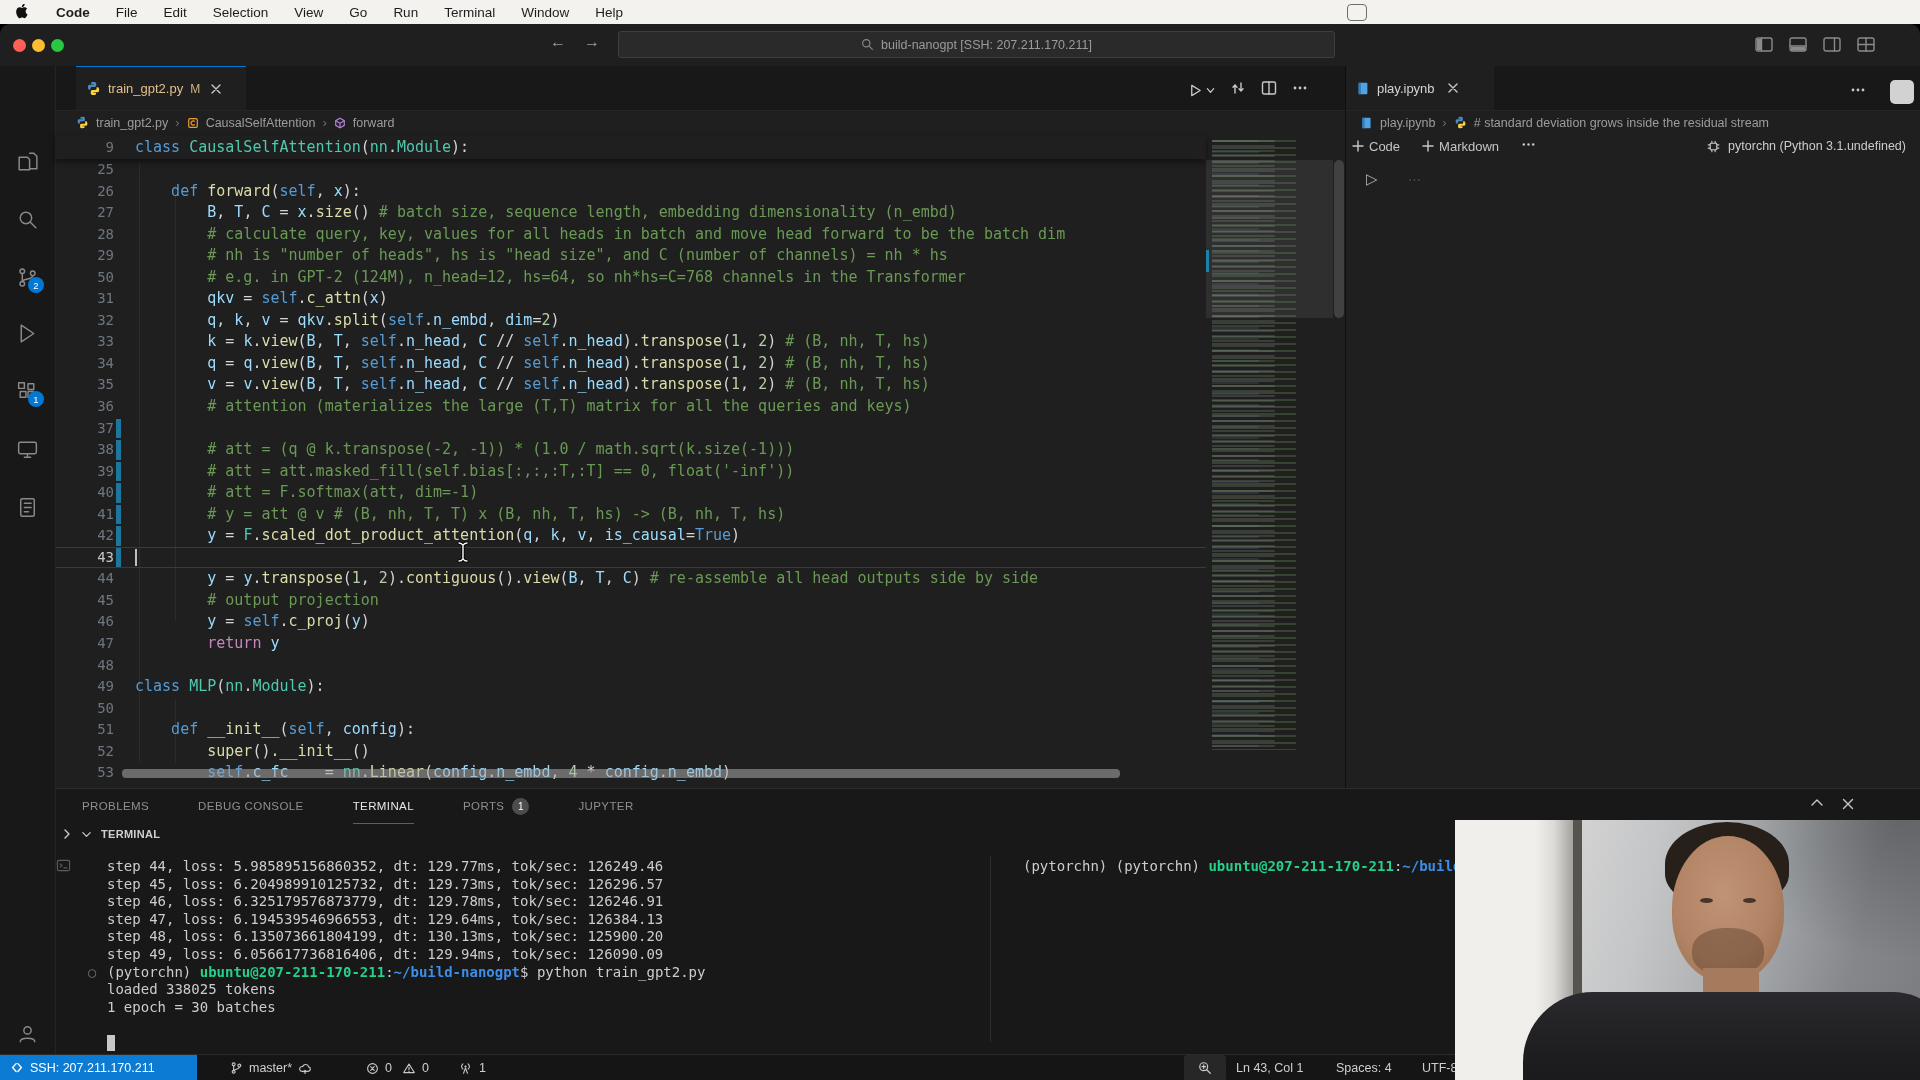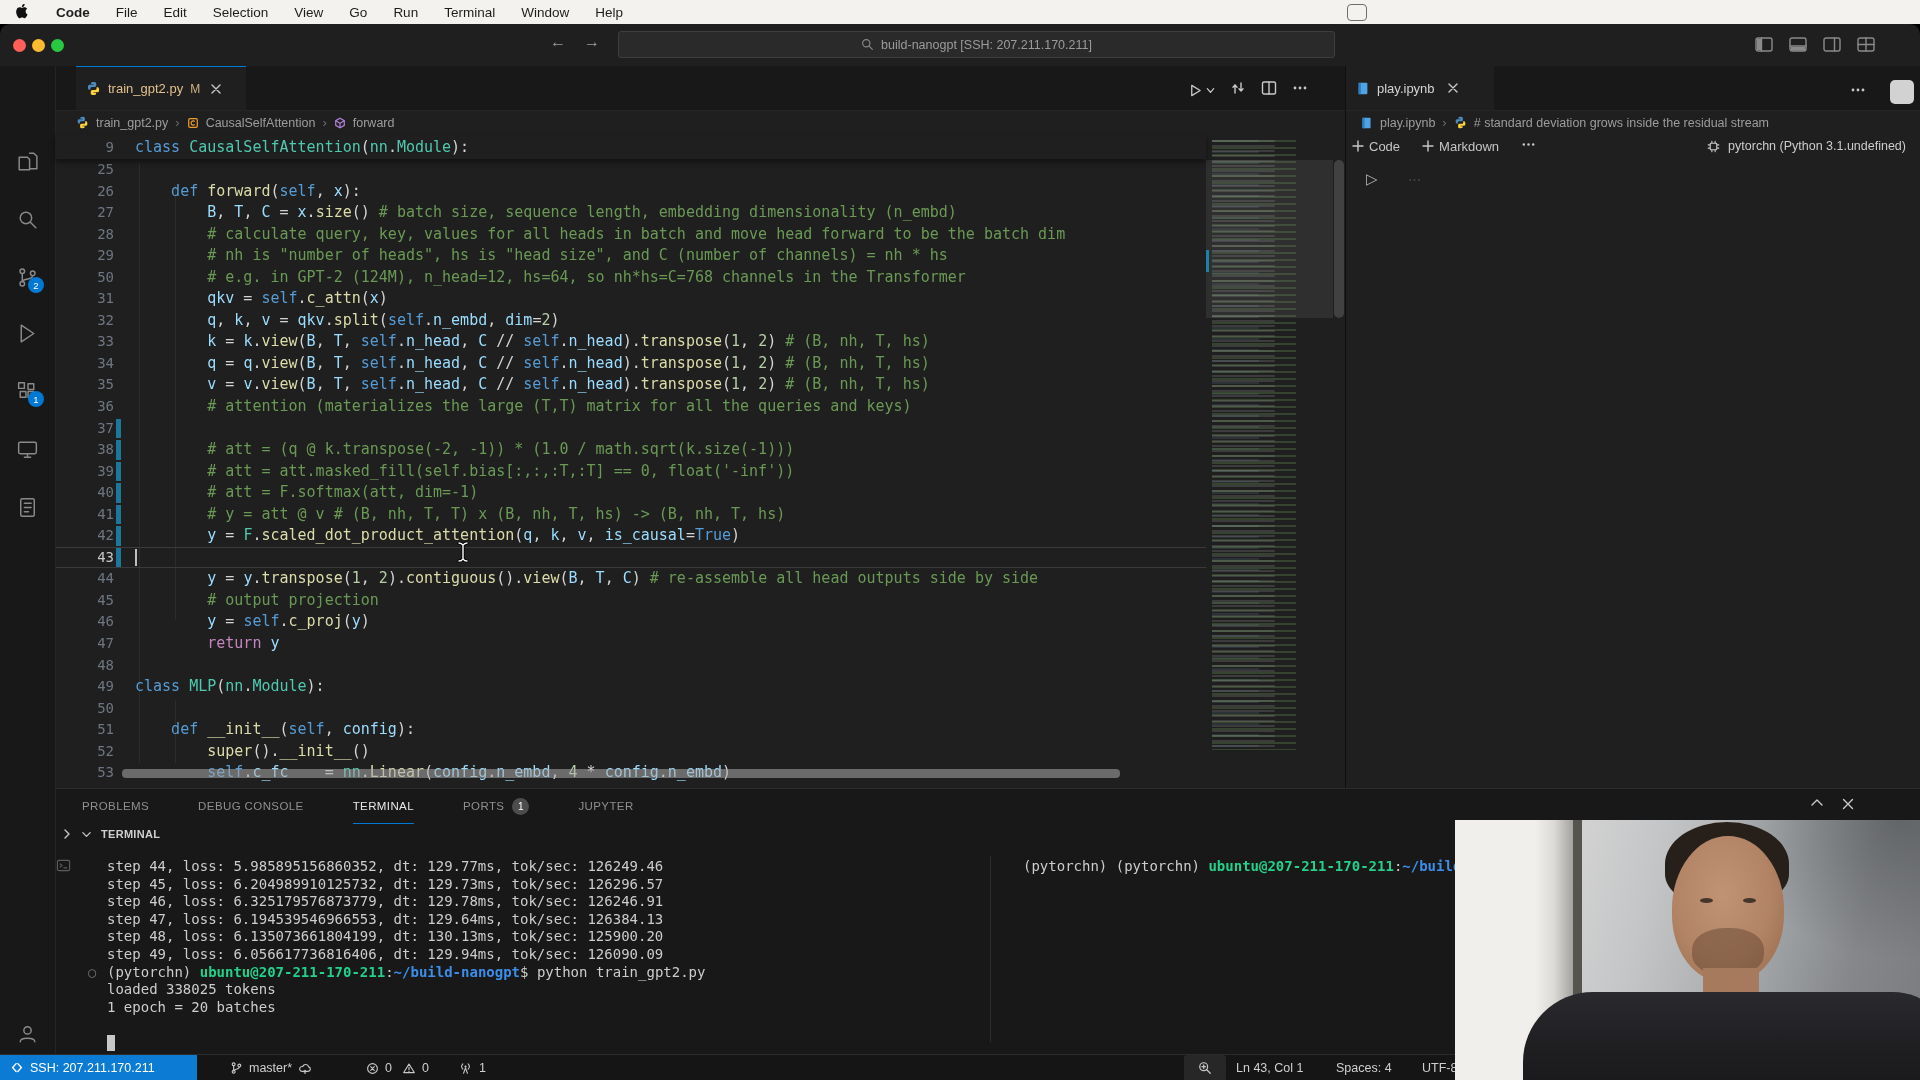--- a/index.html
+++ b/index.html
@@ -457,21 +457,21 @@
 
   <div id="term-left">
       <div class="tline"><span class="tt-tp">step 44, loss: 5.985895156860352, dt: 129.77ms, tok/sec: 126249.46</span></div>
       <div class="tline"><span class="tt-tp">step 45, loss: 6.204989910125732, dt: 129.73ms, tok/sec: 126296.57</span></div>
       <div class="tline"><span class="tt-tp">step 46, loss: 6.325179576873779, dt: 129.78ms, tok/sec: 126246.91</span></div>
       <div class="tline"><span class="tt-tp">step 47, loss: 6.194539546966553, dt: 129.64ms, tok/sec: 126384.13</span></div>
       <div class="tline"><span class="tt-tp">step 48, loss: 6.135073661804199, dt: 130.13ms, tok/sec: 125900.20</span></div>
       <div class="tline"><span class="tt-tp">step 49, loss: 6.056617736816406, dt: 129.94ms, tok/sec: 126090.09</span></div>
       <div class="tline"><span class="tt-tdec">○ </span><span class="tt-tp">(pytorchn) </span><span class="tt-tg">ubuntu@207-211-170-211</span><span class="tt-tp">:</span><span class="tt-tb">~/build-nanogpt</span><span class="tt-tp">$ python train_gpt2.py</span></div>
       <div class="tline"><span class="tt-tp">loaded 338025 tokens</span></div>
-      <div class="tline"><span class="tt-tp">1 epoch = 20 batches</span></div>
+      <div class="tline"><span class="tt-tp">1 epoch = 30 batches</span></div>
     </div>
   <div id="term-right">
       <div class="tline" id="term-right-line"><span class="tt-tp">(pytorchn) (pytorchn) </span><span class="tt-tg">ubuntu@207-211-170-211</span><span class="tt-tp">:</span><span class="tt-tb">~/build</span></div>
     </div>
   <div class="tsplit"></div>
   <div class="tcursor"></div>
 
   <div class="statusbar">
     <div class="sitem remote">
       <svg width="14" height="14" viewBox="0 0 16 16" style="fill:none;stroke:#fff;stroke-width:1.6;stroke-linecap:round;">

